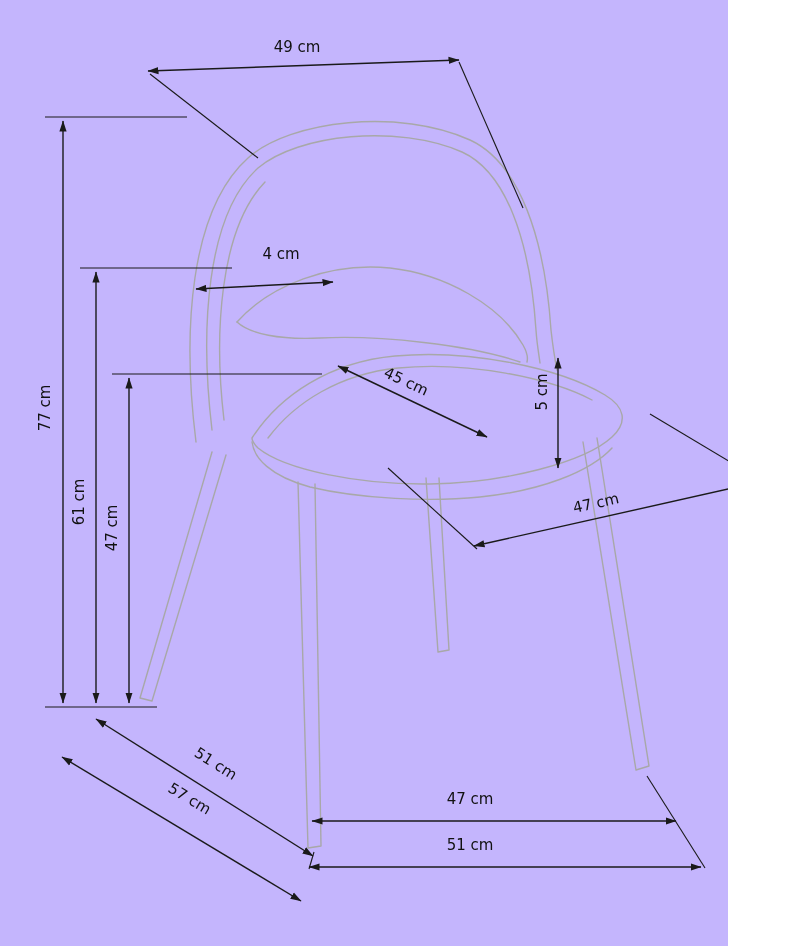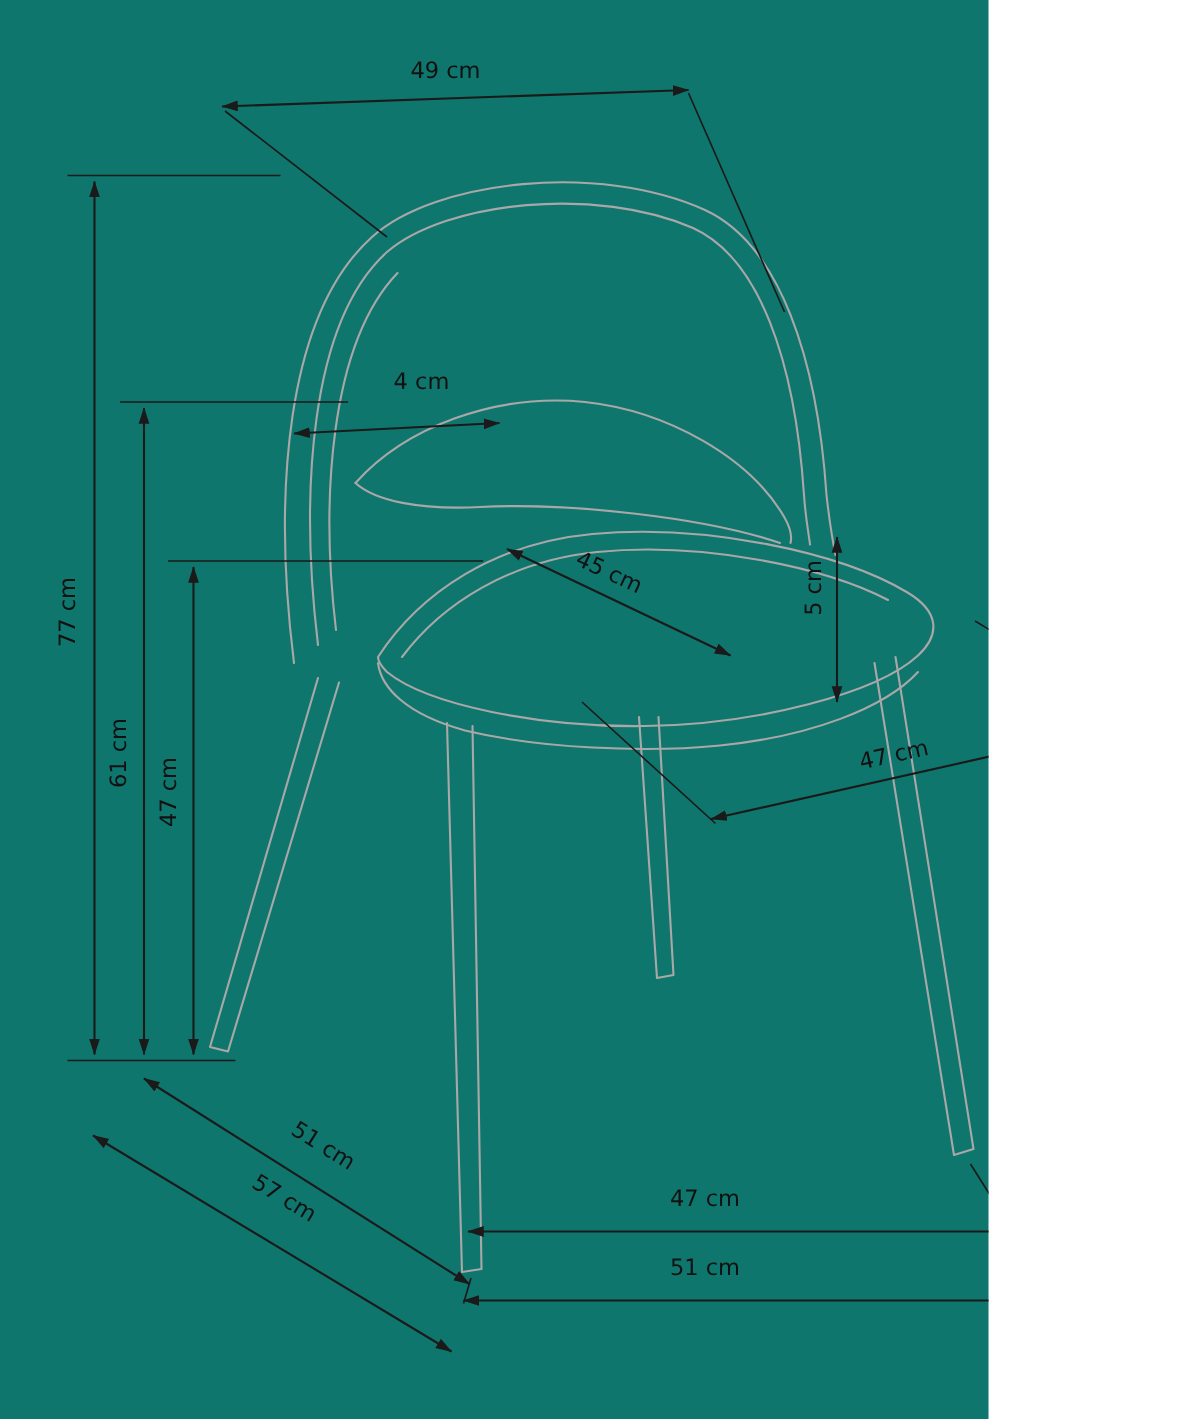--- a/index.html
+++ b/index.html
@@ -3,23 +3,23 @@
 <meta charset="utf-8">
 <style>
   html, body {
     margin: 0;
     padding: 0;
     background: #ffffff;
     font-family: "DejaVu Sans", "Liberation Sans", sans-serif;
   }
   .canvas {
     position: relative;
-    width: 659px;
+    width: 728px;
     height: 946px;
-    background: #0f766e;
+    background: #c4b5fd;
     overflow: hidden;
   }
   svg { display: block; }
   .dim-line {
     stroke: #1a1a1a;
     stroke-width: 1.4;
     fill: none;
   }
   .ext-line {
     stroke: #1a1a1a;

